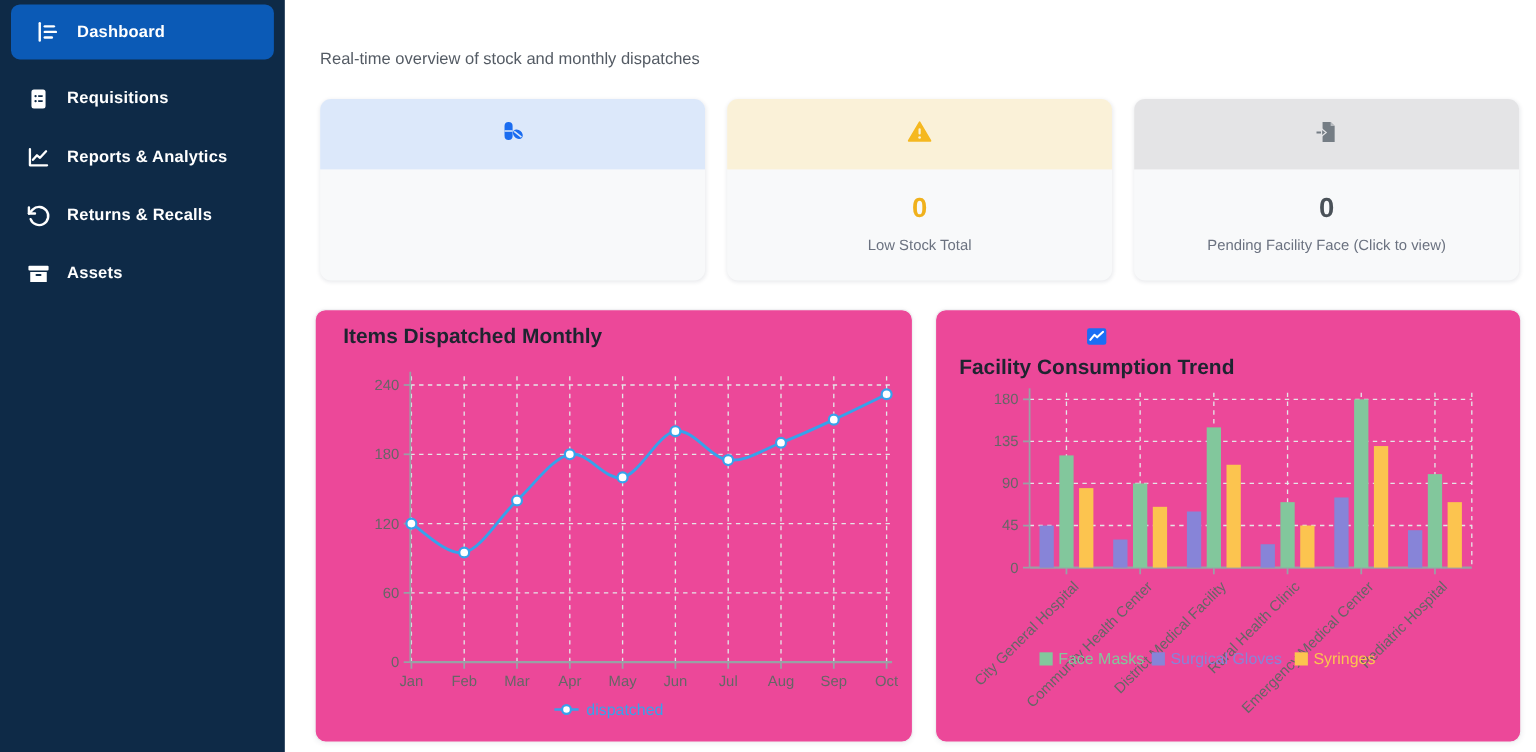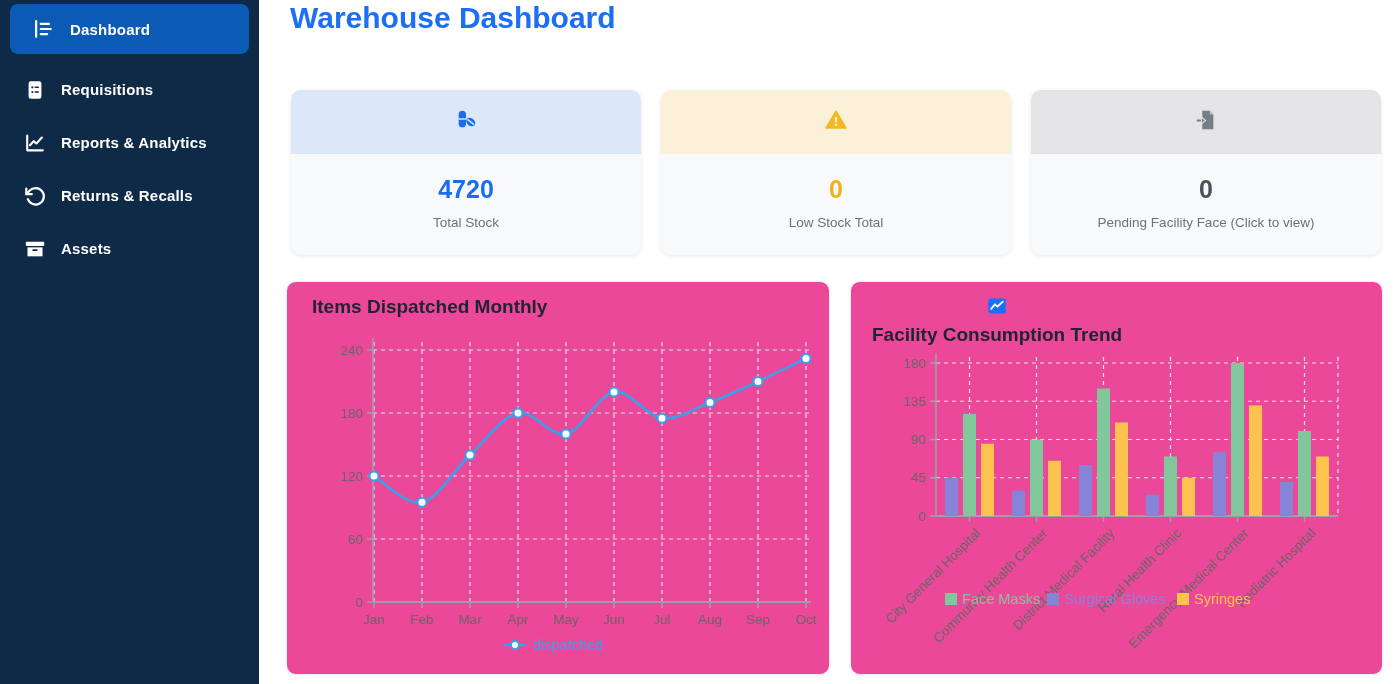--- a/index.html
+++ b/index.html
@@ -103,37 +103,33 @@
             <path d="M3.8 10.2h16.4V20H3.8z"></path>
             <rect x="9" y="12.2" width="6" height="2" rx="1" fill="#0e2a47"></rect>
           </svg>
         </span>
         <span class="nav-label">Assets</span>
       </div>
     </div>
   </aside>
 
   <main class="main">
-    <h1 class="page-title">Warehouse Dashboard</h1>
+    <p class="page-subtitle">Real-time overview of stock and monthly dispatches</p>
 
     <section class="stats">
       <div class="stat-card">
         <div class="stat-head head-blue">
           <span>
             <svg viewBox="0 0 24 24">
               <rect x="4" y="2" width="8" height="18" rx="4" fill="#1a6cf0"></rect>
               <line x1="4" y1="11" x2="12" y2="11" stroke="#dce8fa" stroke-width="1.6"></line>
               <ellipse cx="17.2" cy="14.2" rx="4.1" ry="5.4" transform="rotate(-50 17.2 14.2)" fill="#1a6cf0"></ellipse>
               <line x1="13.6" y1="11.4" x2="20.8" y2="17" stroke="#dce8fa" stroke-width="1.6"></line>
             </svg>
           </span>
-        </div>
-        <div class="stat-body">
-          <div class="stat-value val-blue">4720</div>
-          <div class="stat-label">Total Stock</div>
         </div>
       </div>
 
       <div class="stat-card">
         <div class="stat-head head-amber">
           <span>
             <svg viewBox="0 0 24 24">
               <path d="M12 2.2 23 20.8H1z" fill="#f5b820" stroke="#f5b820" stroke-width="1.6" stroke-linejoin="round"></path>
               <rect x="10.9" y="8.4" width="2.2" height="6.2" rx="1.1" fill="#faf1d8"></rect>
               <circle cx="12" cy="17.4" r="1.3" fill="#faf1d8"></circle>

